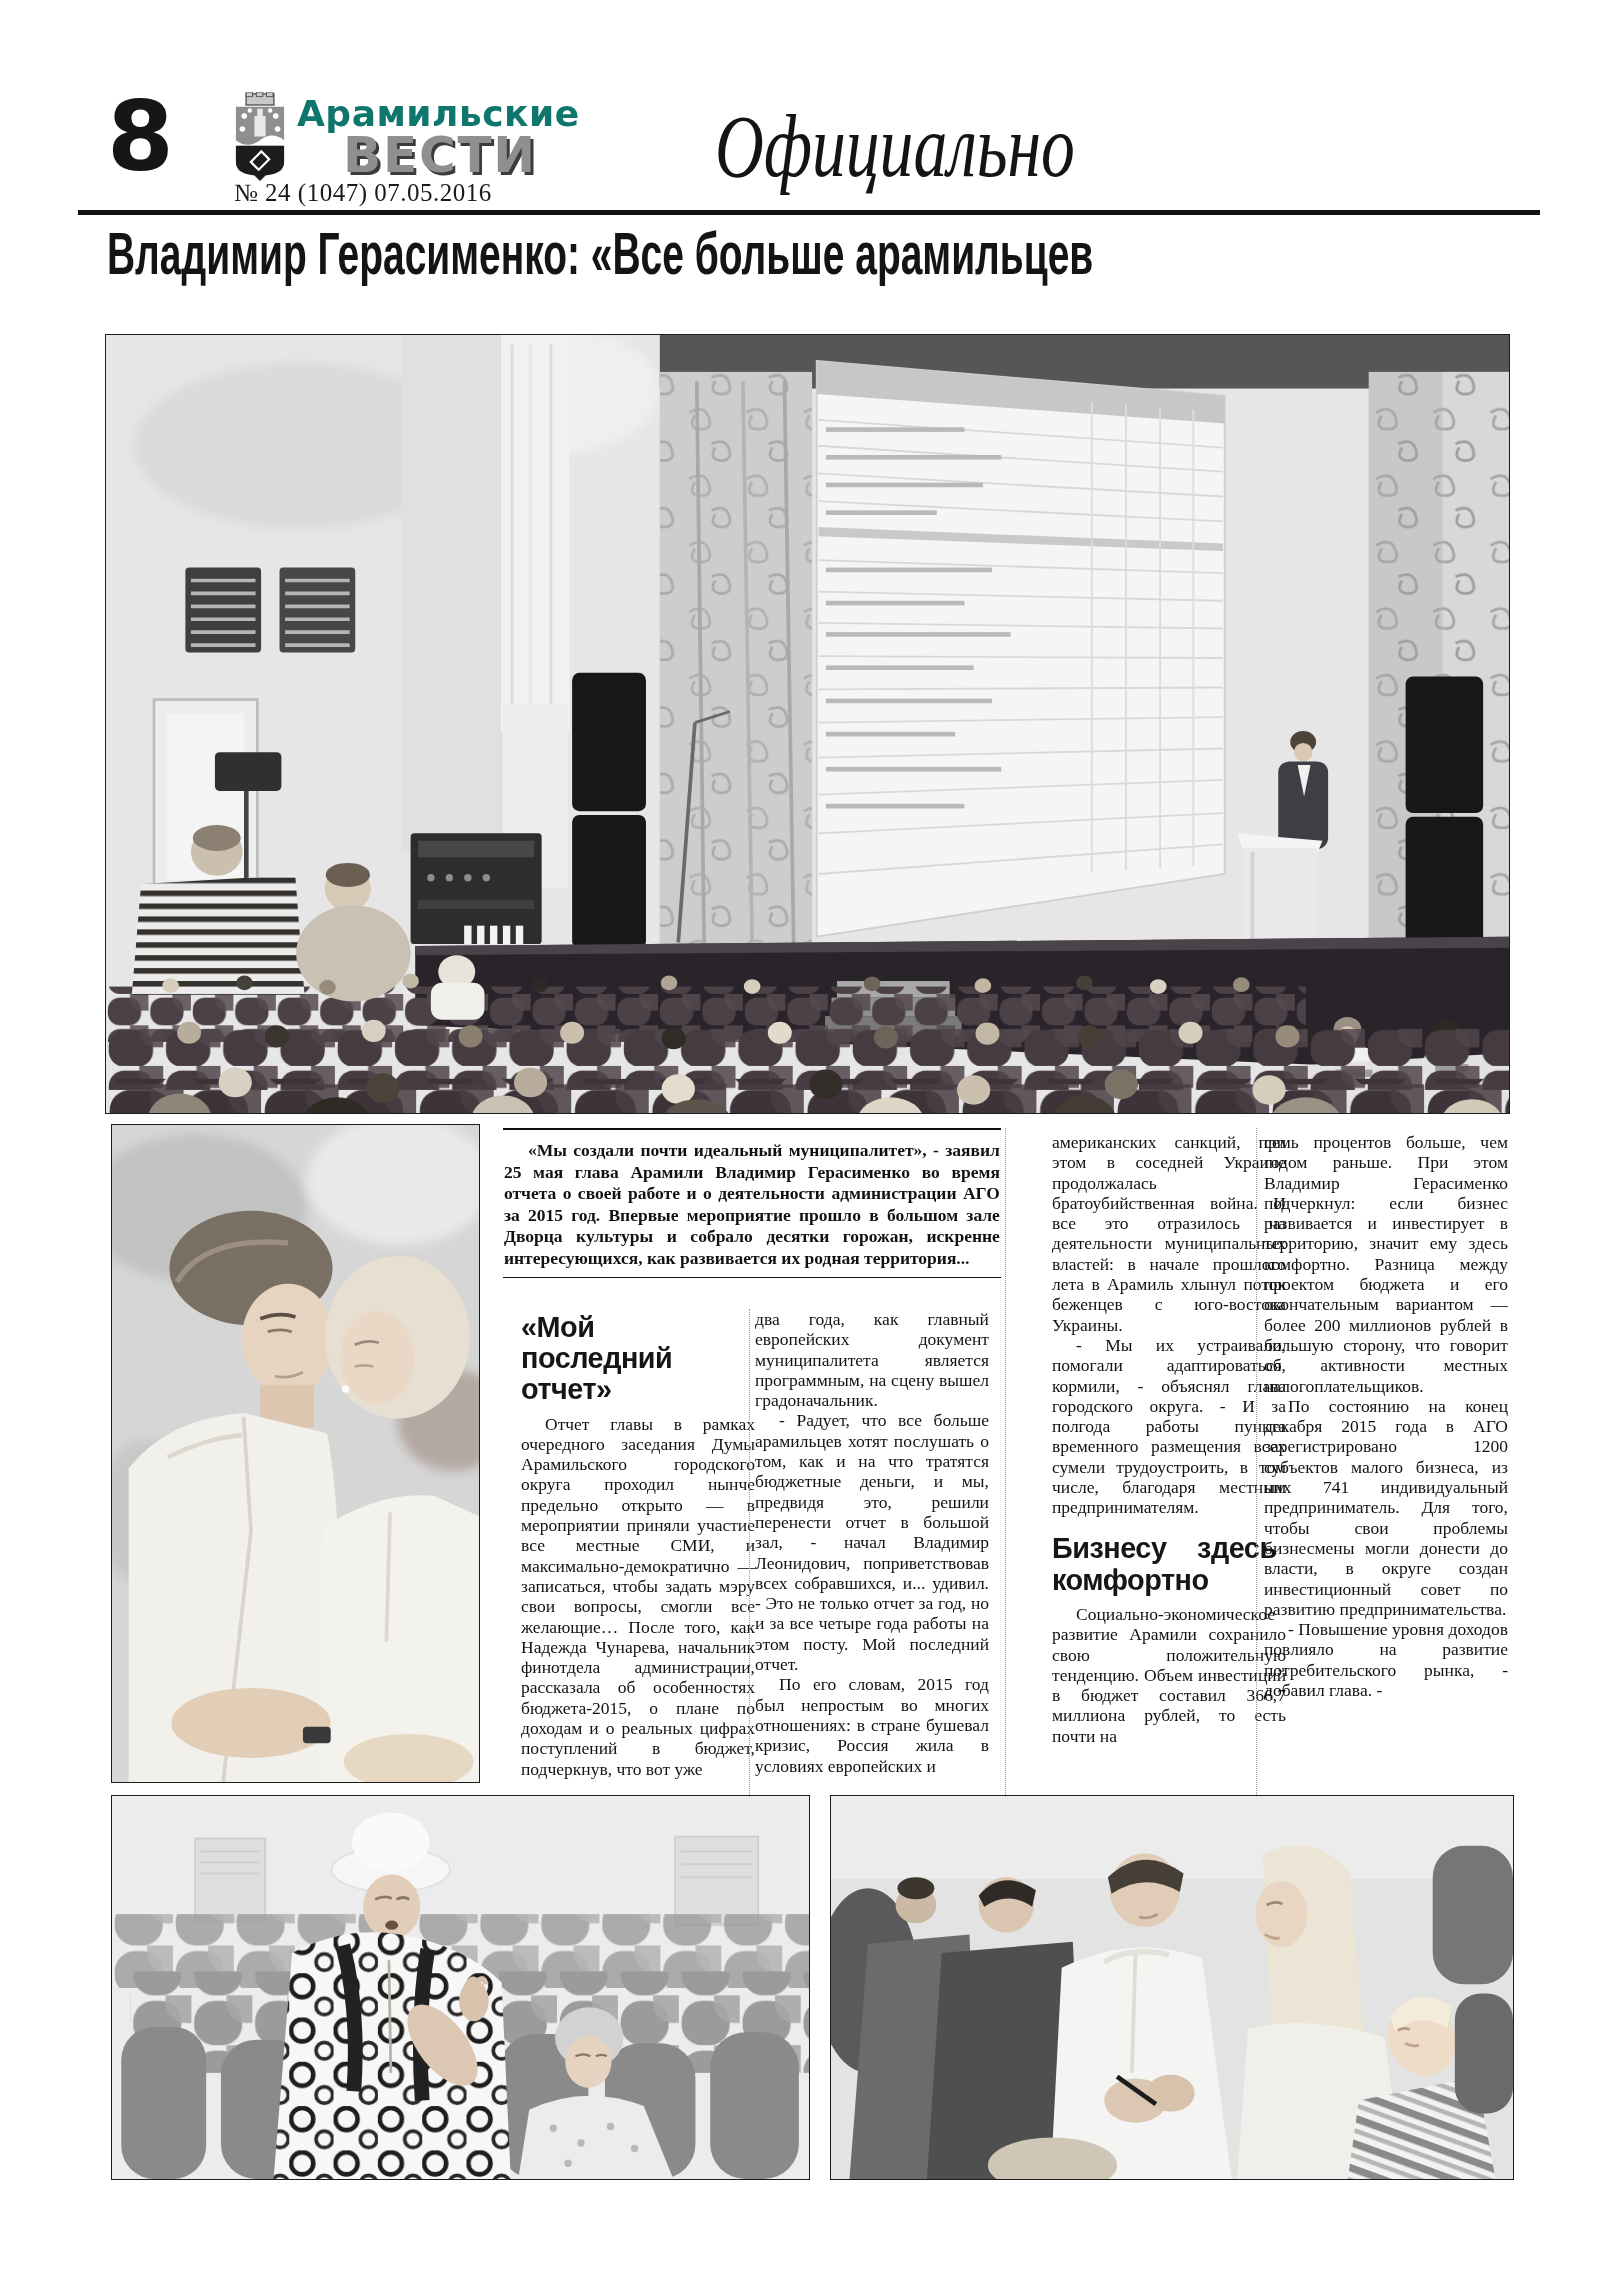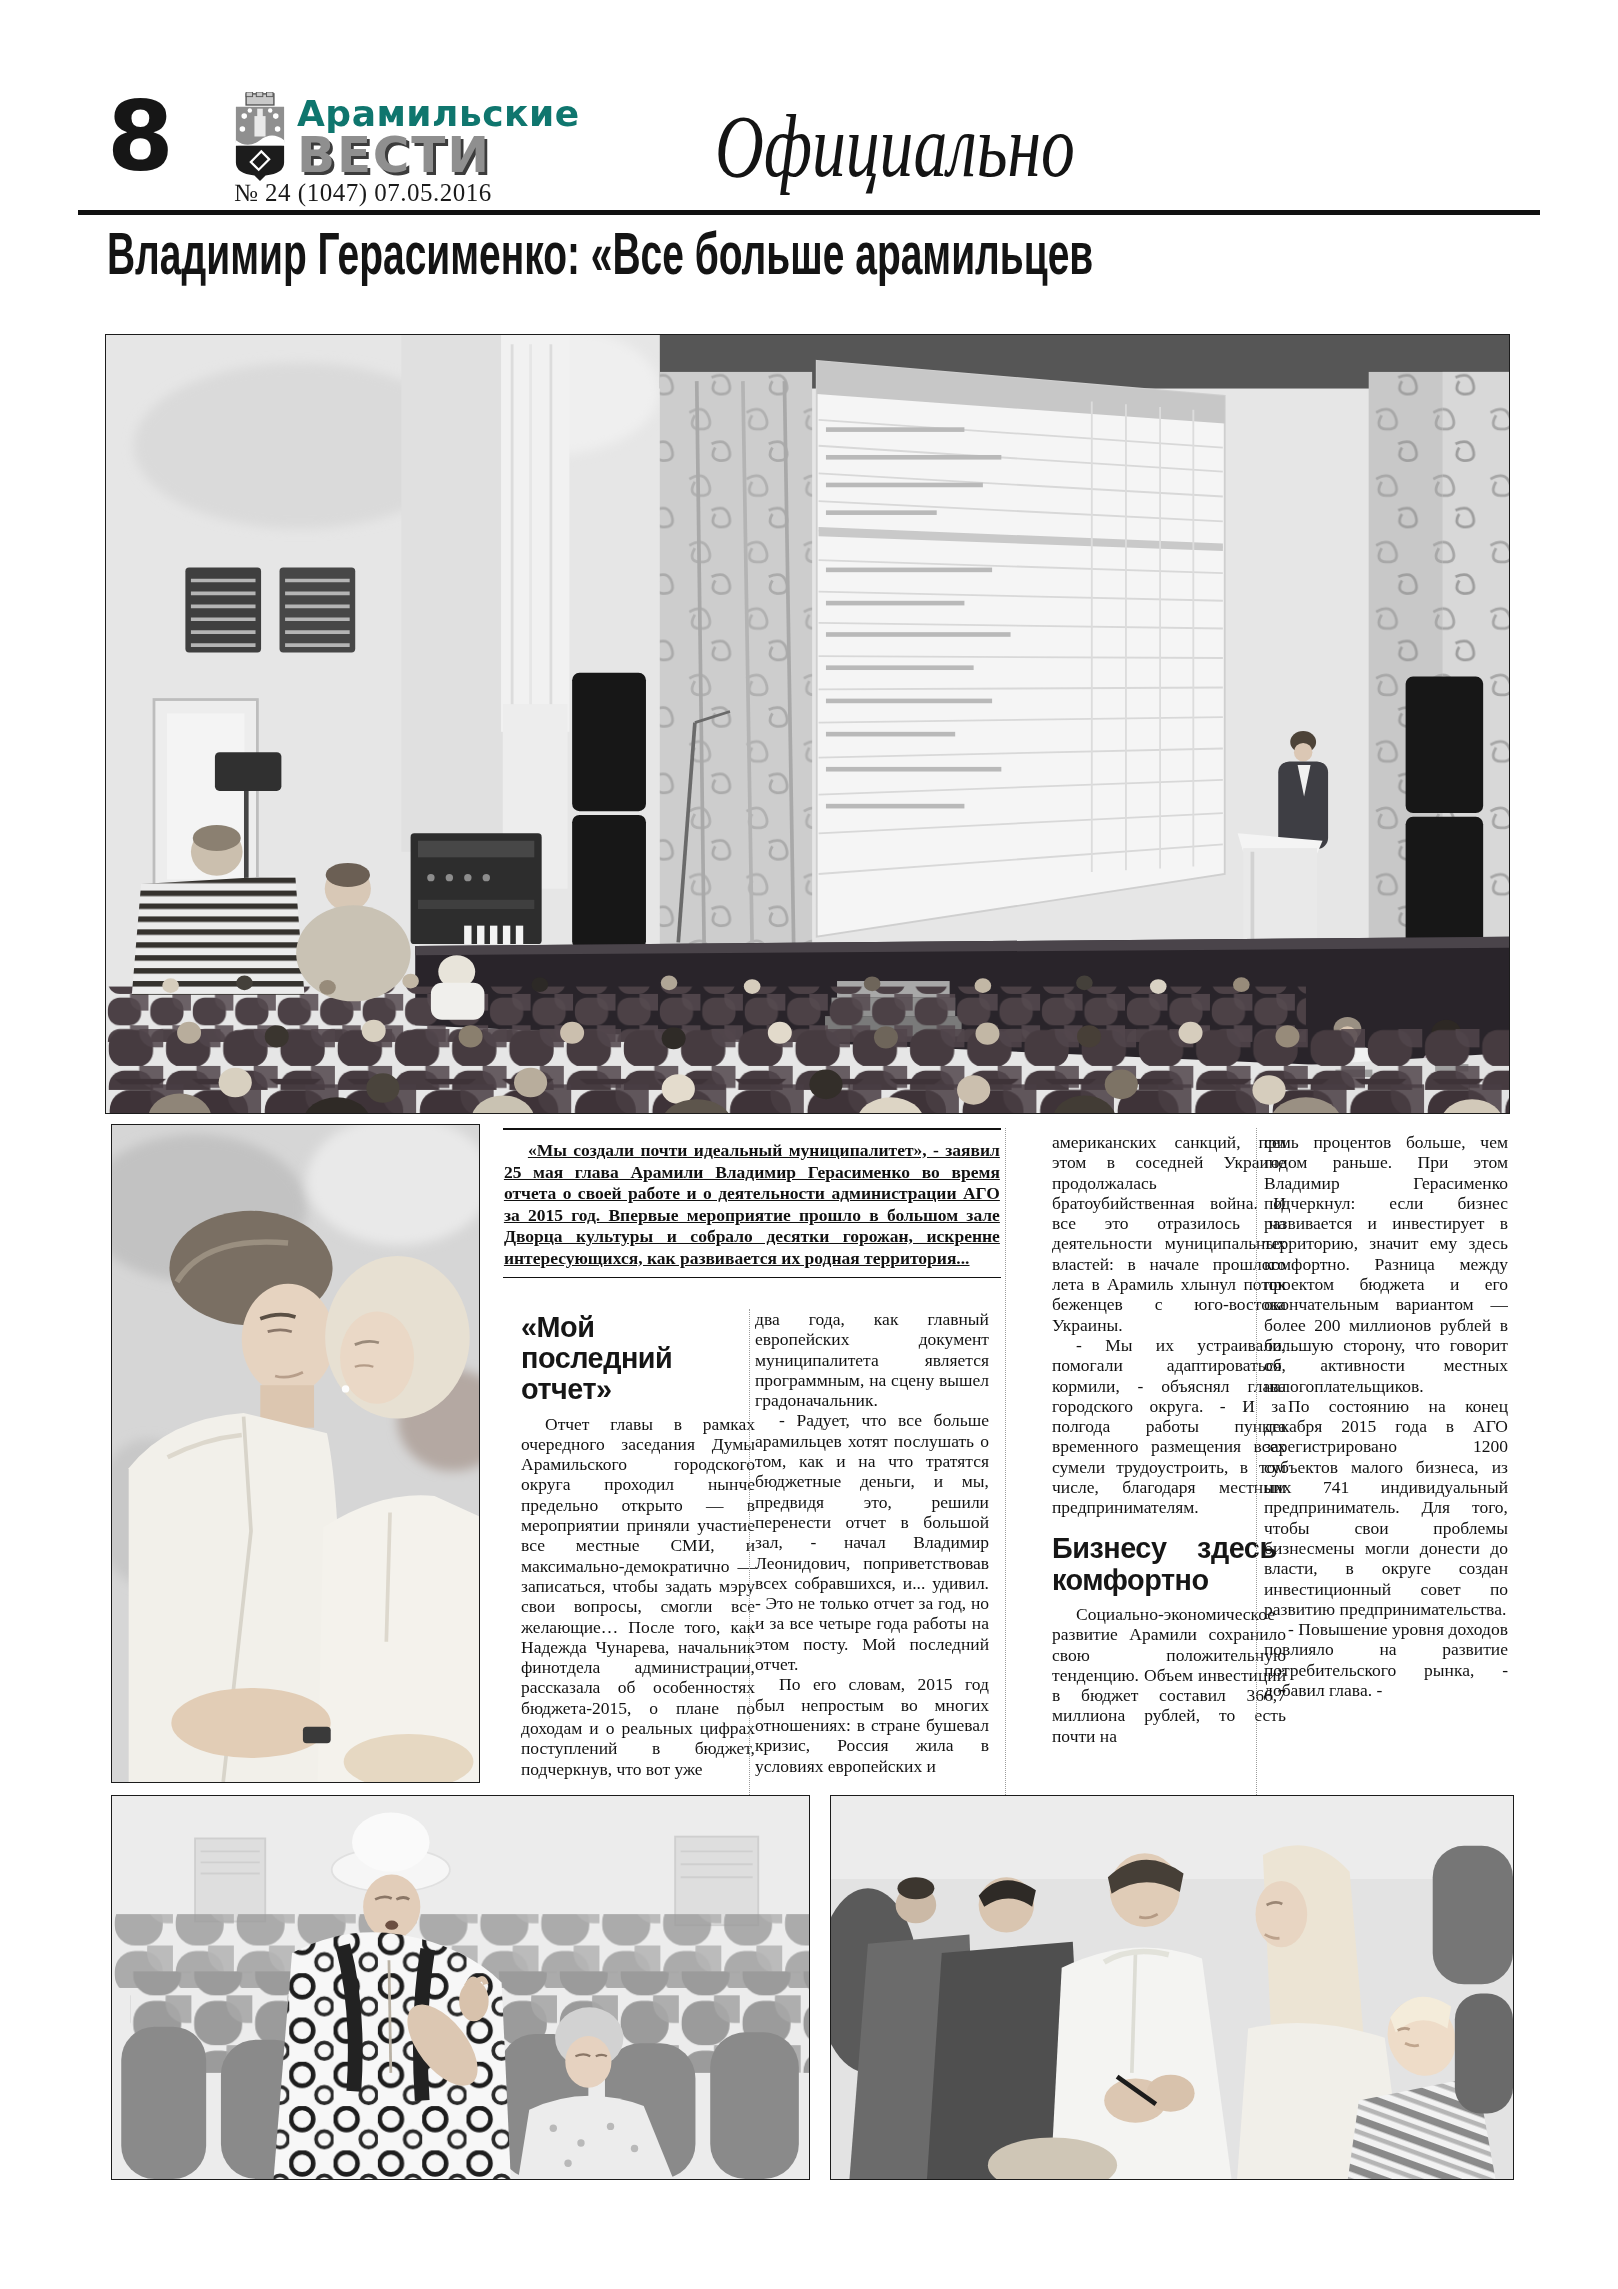--- a/index.html
+++ b/index.html
@@ -5,41 +5,41 @@
   html,body{margin:0;padding:0;background:#fff;}
   .page{position:relative;width:1619px;height:2290px;background:#fff;overflow:hidden;
         font-family:"Liberation Serif",serif;color:#111;}
   
   .pagenum{position:absolute;left:107px;top:89px;font-family:"DejaVu Sans",sans-serif;
            font-weight:bold;font-size:96px;line-height:1;color:#161616;}
   .arms{position:absolute;left:233px;top:92px;width:54px;height:89px;}
   .mast-name{position:absolute;left:297px;top:96px;width:240px;}
   .mast-top{font-family:"DejaVu Sans",sans-serif;font-weight:bold;font-size:36px;line-height:1;color:#0f766e;letter-spacing:0.5px;}
   .mast-bottom{font-family:"DejaVu Sans",sans-serif;font-weight:bold;font-size:50px;line-height:.95;
-               color:#8f8f8f;letter-spacing:1.8px;text-shadow:2.8px 2.8px 0 #3c3c3c;}
+               color:#8f8f8f;letter-spacing:1.8px;text-shadow:2.8px 2.8px 0 #3c3c3c;text-align:right;}
   .issue{position:absolute;left:234px;top:179px;font-size:25px;letter-spacing:0.5px;color:#1a1a1a;}
   .section-word{position:absolute;left:646px;top:100px;width:498px;text-align:center;
                 font-style:italic;font-size:89px;line-height:1.05;color:#141414;
                 transform:scaleX(.76);transform-origin:50% 0;}
   .toprule{position:absolute;left:78px;top:210px;width:1462px;height:4.6px;background:#111;}
   
   .headline{position:absolute;left:107px;top:222px;white-space:nowrap;
             font-family:"Liberation Sans",sans-serif;font-weight:bold;font-size:59px;line-height:1.1;
             color:#141414;transform:scaleX(.66);transform-origin:0 0;letter-spacing:0;}
   
   .photo{position:absolute;border:1.8px solid #1c1c1c;background:#ddd;overflow:hidden;}
   .photo svg{display:block;width:100%;height:100%;}
   .photo-main{left:105px;top:334px;width:1403px;height:778px;}
   .photo-mid{left:111px;top:1124px;width:367px;height:657px;}
   .photo-bl{left:111px;top:1795px;width:697px;height:383px;}
   .photo-br{left:830px;top:1795px;width:682px;height:383px;}
   
   .lead{position:absolute;left:503px;top:1128px;width:496px;max-height:175px;overflow:hidden;
         border-top:2.8px solid #111;border-bottom:1.8px solid #111;padding:10px 0.9px 8.3px 0.9px;
-        font-weight:bold;font-size:17.5px;line-height:1.23;text-align:justify;text-decoration:underline;}
+        font-weight:bold;font-size:17.5px;line-height:1.23;text-align:justify;}
   .lead .ind{display:inline-block;width:24px;}
   .col{position:absolute;overflow:hidden;font-size:17.5px;line-height:1.16;text-align:justify;}
   .col-1{left:503px;top:1309px;width:234px;height:498px;margin-left:18px;}
   .col-2{left:755px;top:1309px;width:234px;height:498px;}
   .col-3{left:1012px;top:1132px;width:234px;height:676px;margin-left:40px;}
   .col-4{left:1264px;top:1132px;width:244px;height:676px;}
   .para{margin:0;text-indent:24px;}
   .para.noind{text-indent:0;}
   .subhead{font-family:"Liberation Sans",sans-serif;font-weight:bold;font-size:30px;line-height:1.04;
            letter-spacing:-0.5px;color:#161616;margin:1.8px 0 9.2px 0;transform:scaleX(.96);transform-origin:0 0;}

